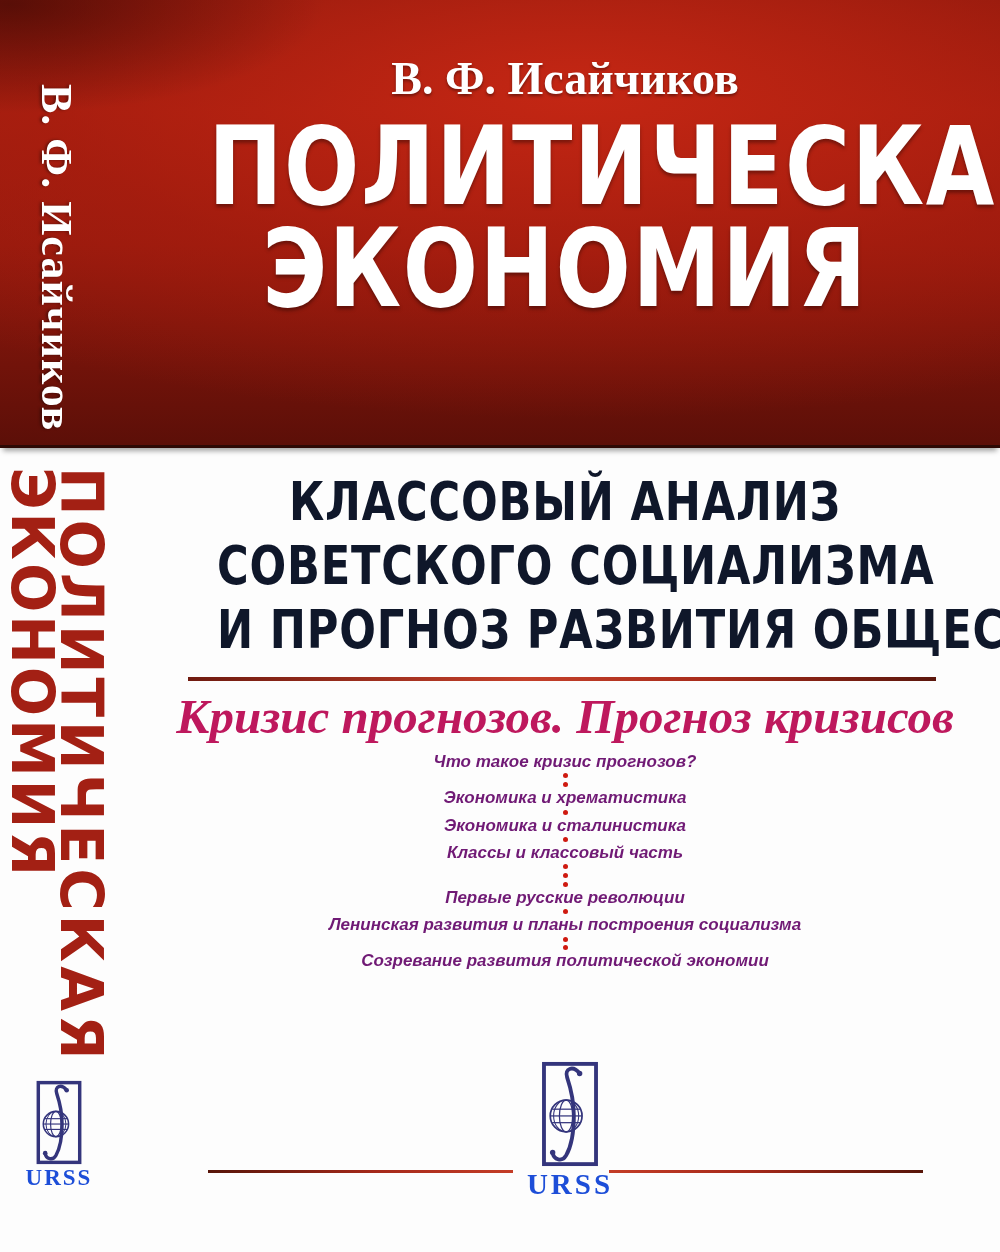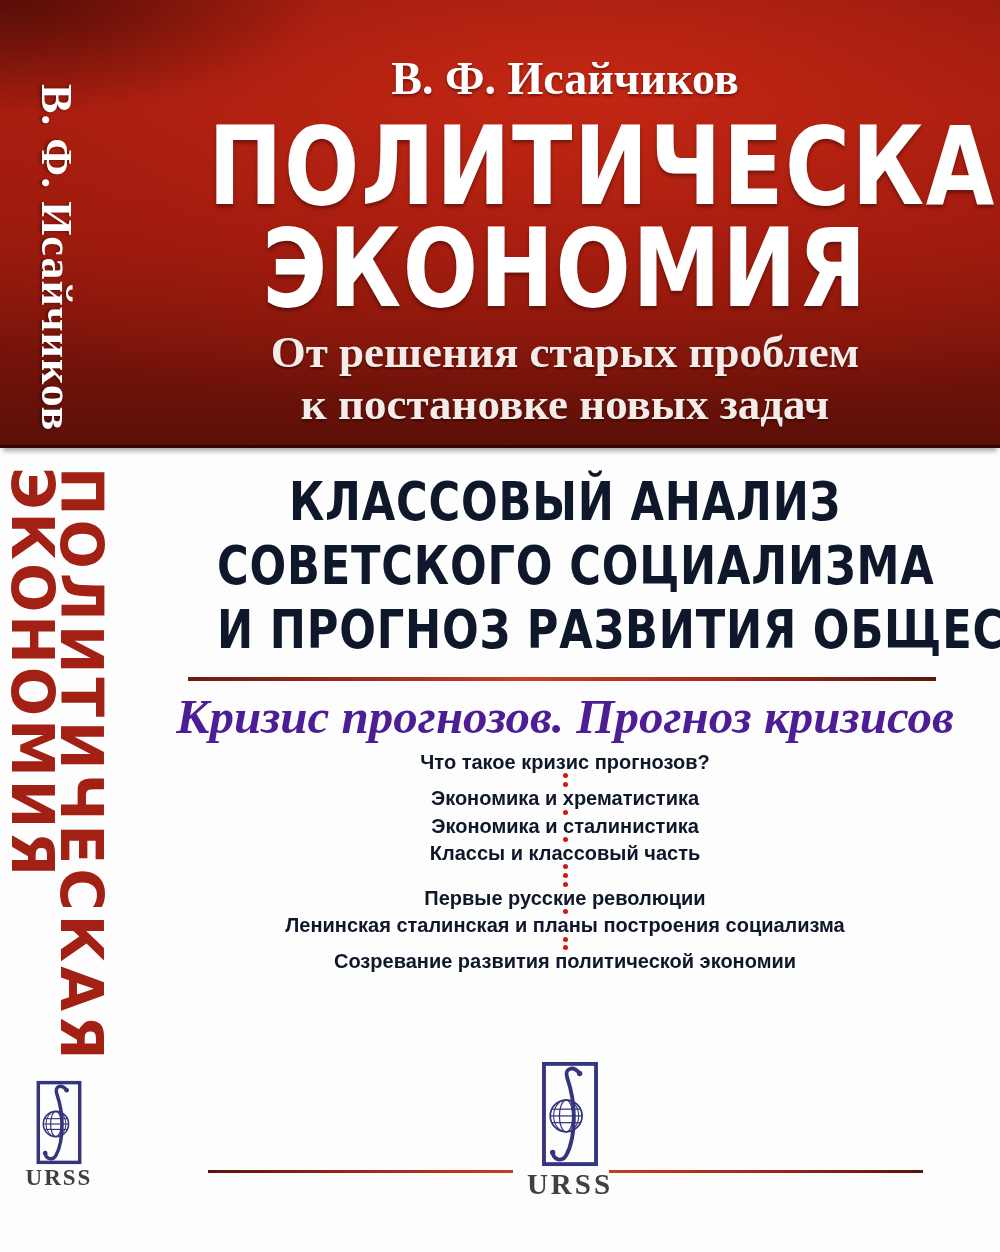--- a/index.html
+++ b/index.html
@@ -39,39 +39,39 @@
     height:64px;line-height:64px;font-family:"DejaVu Sans",sans-serif;font-weight:bold;
     font-size:54px;letter-spacing:1px;transform:scaleX(.8);transform-origin:center;white-space:nowrap;
   }
   .rule{
     position:absolute;left:188px;top:677px;width:748px;height:4px;
     background:linear-gradient(90deg,#701b10 0%,#c4402a 45%,#a82c1b 70%,#5c170d 100%);
   }
   .tagline{
     position:absolute;left:130px;top:688px;width:870px;text-align:center;
     font-family:"Liberation Serif",serif;font-style:italic;font-weight:bold;
-    font-size:49px;line-height:58px;color:#4c1d95;white-space:nowrap;
+    font-size:49px;line-height:58px;color:#be185d;white-space:nowrap;
   }
   .topics{
     position:absolute;left:130px;top:753px;width:870px;
     display:flex;flex-direction:column;align-items:center;
   }
   .topic{
     height:18.6px;line-height:18.6px;font-family:"Liberation Sans",sans-serif;font-weight:bold;
-    font-size:20px;color:#0f172a;white-space:nowrap;
+    font-size:17px;color:#701a75;white-space:nowrap;font-style:italic;
   }
   .bullet{width:5px;height:5px;border-radius:50%;background:#cf1a10;margin:1.9px 0;}
   
   .logo{
     position:absolute;left:539px;top:1061px;width:62px;
     display:flex;flex-direction:column;align-items:center;
   }
   .logo-text{
     margin-top:3px;font-family:"Liberation Serif",serif;font-weight:bold;font-size:29px;
-    letter-spacing:3px;color:#404040;line-height:28px;
+    letter-spacing:3px;color:#1d4ed8;line-height:28px;
   }
   .line-left{
     position:absolute;left:208px;top:1170px;width:305px;height:3px;
     background:linear-gradient(90deg,#571509 0%,#a5291a 55%,#c43d27 100%);
   }
   .line-right{
     position:absolute;left:609px;top:1170px;width:314px;height:3px;
     background:linear-gradient(90deg,#c43d27 0%,#a5291a 45%,#571509 100%);
   }
   
@@ -99,24 +99,20 @@
 
   <div class="red-top"></div>
 
   <div class="author">В. Ф. Исайчиков</div>
 
   <div class="title">
     <div class="title-line">ПОЛИТИЧЕСКАЯ</div>
     <div class="title-line">ЭКОНОМИЯ</div>
   </div>
 
-  <div class="subtitle">
-    <div class="subtitle-line">От решения старых проблем</div>
-    <div class="subtitle-line">к постановке новых задач</div>
-  </div>
 
   <div class="heading">
     <div class="heading-line">КЛАССОВЫЙ АНАЛИЗ</div>
     <div class="heading-line">СОВЕТСКОГО СОЦИАЛИЗМА</div>
     <div class="heading-line">И ПРОГНОЗ РАЗВИТИЯ ОБЩЕСТВА</div>
   </div>
 
   <div class="rule"></div>
 
   <div class="tagline">Кризис прогнозов. Прогноз кризисов</div>
@@ -128,21 +124,21 @@
     <div class="topic">Экономика и хрематистика</div>
     <div class="bullet"></div>
     <div class="topic">Экономика и сталинистика</div>
     <div class="bullet"></div>
     <div class="topic">Классы и классовый часть</div>
     <div class="bullet"></div>
     <div class="bullet"></div>
     <div class="bullet"></div>
     <div class="topic">Первые русские революции</div>
     <div class="bullet"></div>
-    <div class="topic">Ленинская сталинская и планы построения социализма</div>
+    <div class="topic">Ленинская развития и планы построения социализма</div>
     <div class="bullet"></div>
     <div class="bullet"></div>
     <div class="topic">Созревание развития политической экономии</div>
   </div>
 
   <div class="logo">
     <svg width="58" height="106" viewBox="0 0 60 110">
       <rect x="3" y="3" width="54" height="104" fill="none" stroke="#34357c" stroke-width="4"></rect>
       <circle cx="26" cy="57" r="16.5" fill="none" stroke="#34357c" stroke-width="1.8"></circle>
       <ellipse cx="26" cy="57" rx="7" ry="16.5" fill="none" stroke="#34357c" stroke-width="1.3"></ellipse>

